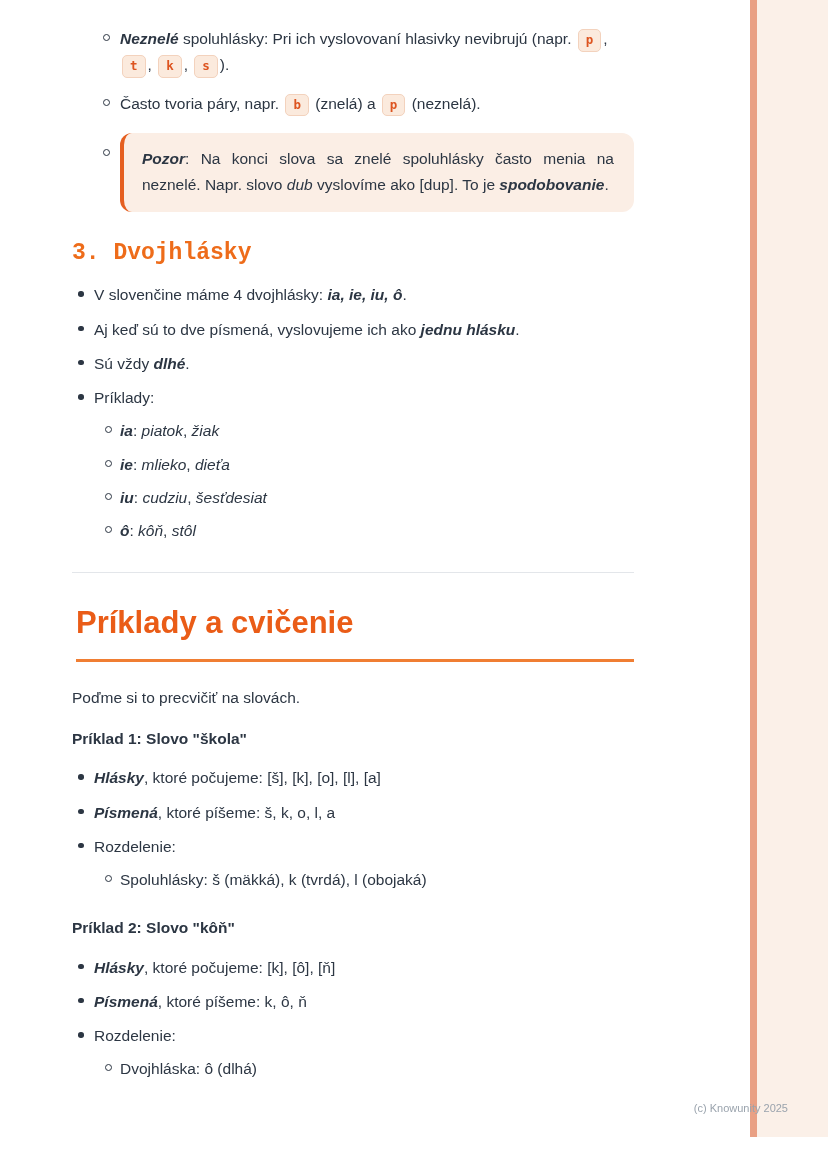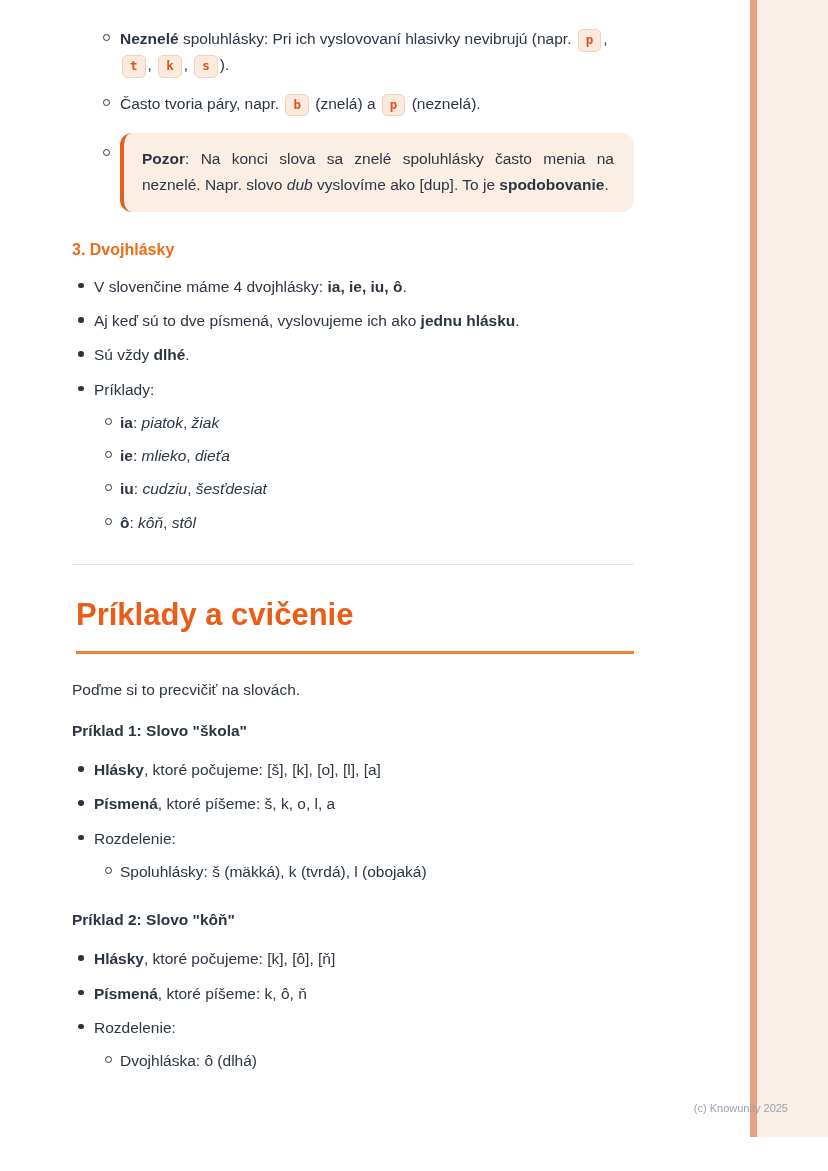--- a/index.html
+++ b/index.html
@@ -45,30 +45,30 @@
   
   ul.callout-row{margin-top:16px;margin-bottom:0;}
   ul.callout-row>li::before{top:16px;}
   .callout{
     width:514px;background:var(--callout-bg);
     border-left:4px solid var(--callout-border);
     padding:13px 20px 13px 18px;border-radius:12px;
   }
   .callout-text{margin:0;line-height:1.7;text-align:justify;}
   
-  .b{font-weight:bold;}
+  .b{font-weight:bold;font-style:italic;}
   .i{font-style:italic;}
   .code{
     font-family:"DejaVu Sans Mono","Liberation Mono",monospace;
     font-size:12.5px;font-weight:bold;color:var(--code-text);
     background:var(--code-bg);border:1px solid var(--code-border);
     border-radius:5px;padding:1px 7px 2px;margin:0 2px;display:inline-block;line-height:1.4;
   }
   
-  .h3{margin:28px 0 16px 0;font-size:16px;font-weight:bold;color:var(--heading-orange);line-height:1.2;}
+  .h3{margin:28px 0 16px 0;font-size:23px;font-weight:bold;color:var(--heading-orange);line-height:1.2;font-family:Liberation Mono, monospace;}
   .h1{margin:32px 0 24px 4px;font-size:31px;font-weight:bold;color:var(--title-orange);
       line-height:1.15;padding-bottom:18px;border-bottom:3px solid var(--rule-orange);}
   .divider{border:none;border-top:1px solid var(--divider);margin:30px 0 0 0;}
   .para{margin:0 0 18px 0;line-height:1.5;}
   .subhead{margin:4px 0 16px 0;font-weight:bold;line-height:1.5;}
   .gap{height:10px;}
   .copyright{position:absolute;top:1102px;right:40px;font-size:11px;color:var(--muted);z-index:3;padding-left:24px;}
 </style>
 </head>
 <body>

